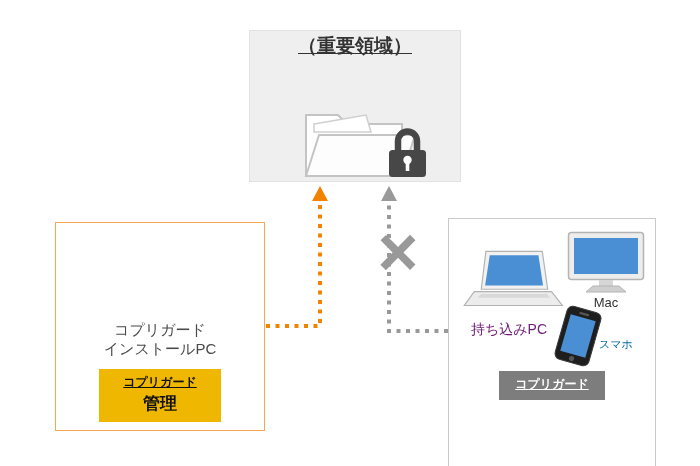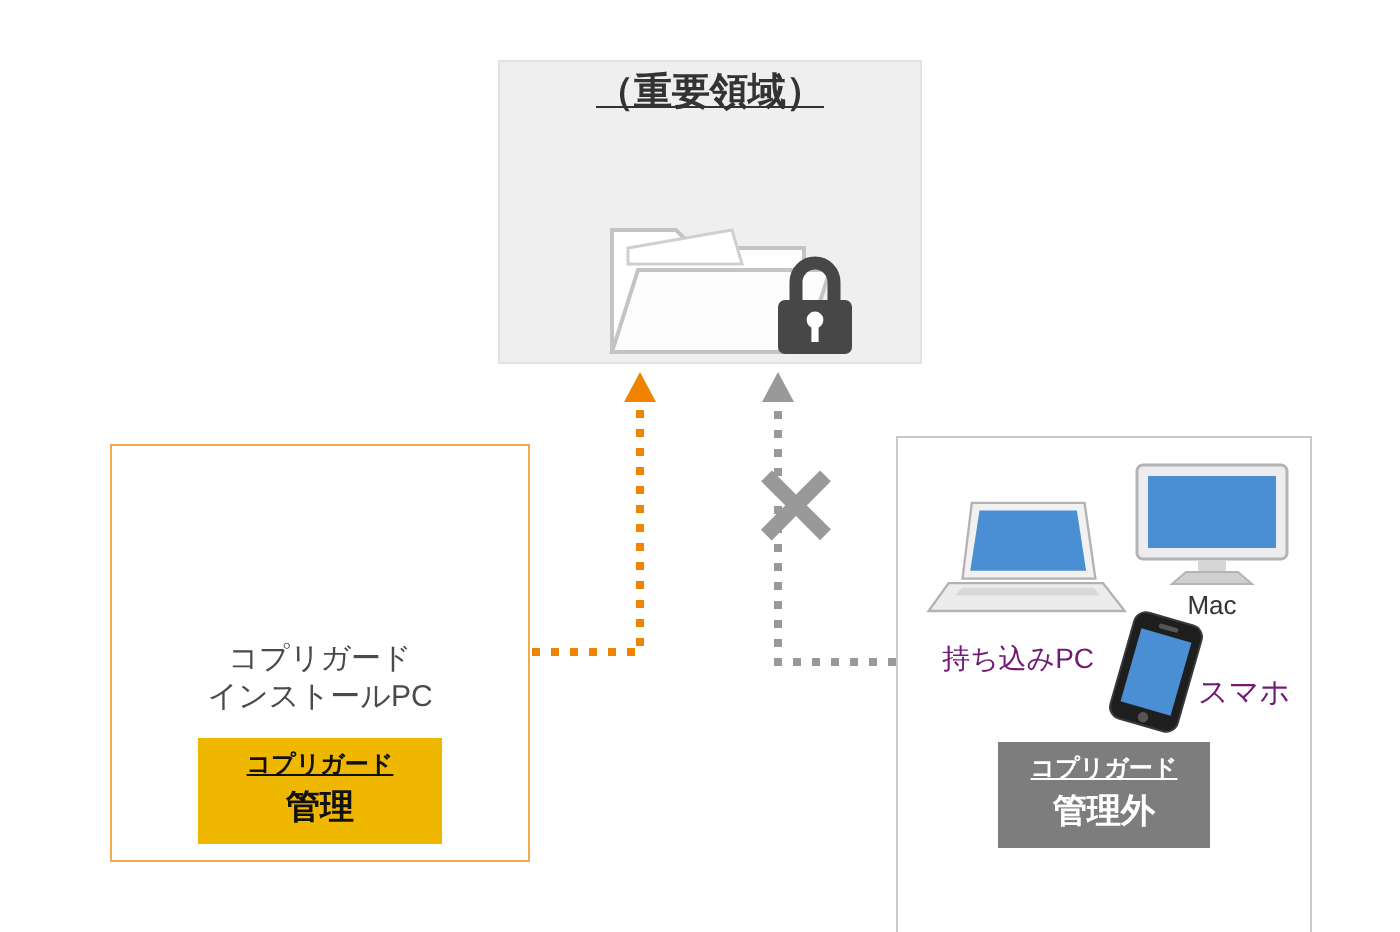--- a/index.html
+++ b/index.html
@@ -43,21 +43,21 @@
   .badge-yellow { background:var(--badge-yellow,#efb700); color:#111; width:122px; }
   .badge-gray-bg { background:var(--badge-gray,#7d7d7d); color:#fff; width:106px; }
 
   
   .unmanaged-box { left:448px; top:218px; width:208px; height:252px; border:1px solid #c9c9c9; }
   .u-laptop { position:absolute; left:6px; top:30px; }
   .u-monitor { position:absolute; left:118px; top:12px; }
   .u-phone { position:absolute; left:110px; top:88px; transform:rotate(16deg); }
   .mac-label { position:absolute; left:118px; top:76px; width:78px; text-align:center;
                font-size:13px; color:#333; }
-  .phone-label { position:absolute; left:150px; top:118px; font-size:15px; color:#701a75; }
+  .phone-label { position:absolute; left:150px; top:118px; font-size:11px; color:#0369a1; }
   .u-laptop-label { position:absolute; left:2px; top:102px; width:116px; text-align:center;
                     font-size:14px; color:#701a75; }
   .u-badge { top:152px; }
 
   .fill-green { fill:var(--shield-green,#5db32a); }
   .fill-blue  { fill:var(--screen-blue,#4a8fd4); }
   .fill-lock  { fill:var(--lock-gray,#474747); }
   .stroke-lock{ stroke:var(--lock-gray,#474747); }
 </style>
 </head>
@@ -123,17 +123,16 @@
       <rect x="1.5" y="1.5" width="35" height="55" rx="6" fill="#1e1e1e" stroke="#3a3a3a"></rect>
       <rect class="fill-blue" x="6" y="10" width="26" height="38"></rect>
       <rect x="14" y="5" width="10" height="2.4" rx="1.2" fill="#555"></rect>
       <circle cx="19" cy="52.5" r="2.6" fill="#555"></circle>
     </svg>
     <div class="mac-label">Mac</div>
     <div class="phone-label">スマホ</div>
     <div class="u-laptop-label">持ち込みPC</div>
     <div class="badge badge-gray-bg u-badge">
       <div class="badge-top">コプリガード</div>
-      <div class="badge-bottom">管理外</div>
     </div>
   </div>
 
 </div>
 
 </body></html>

